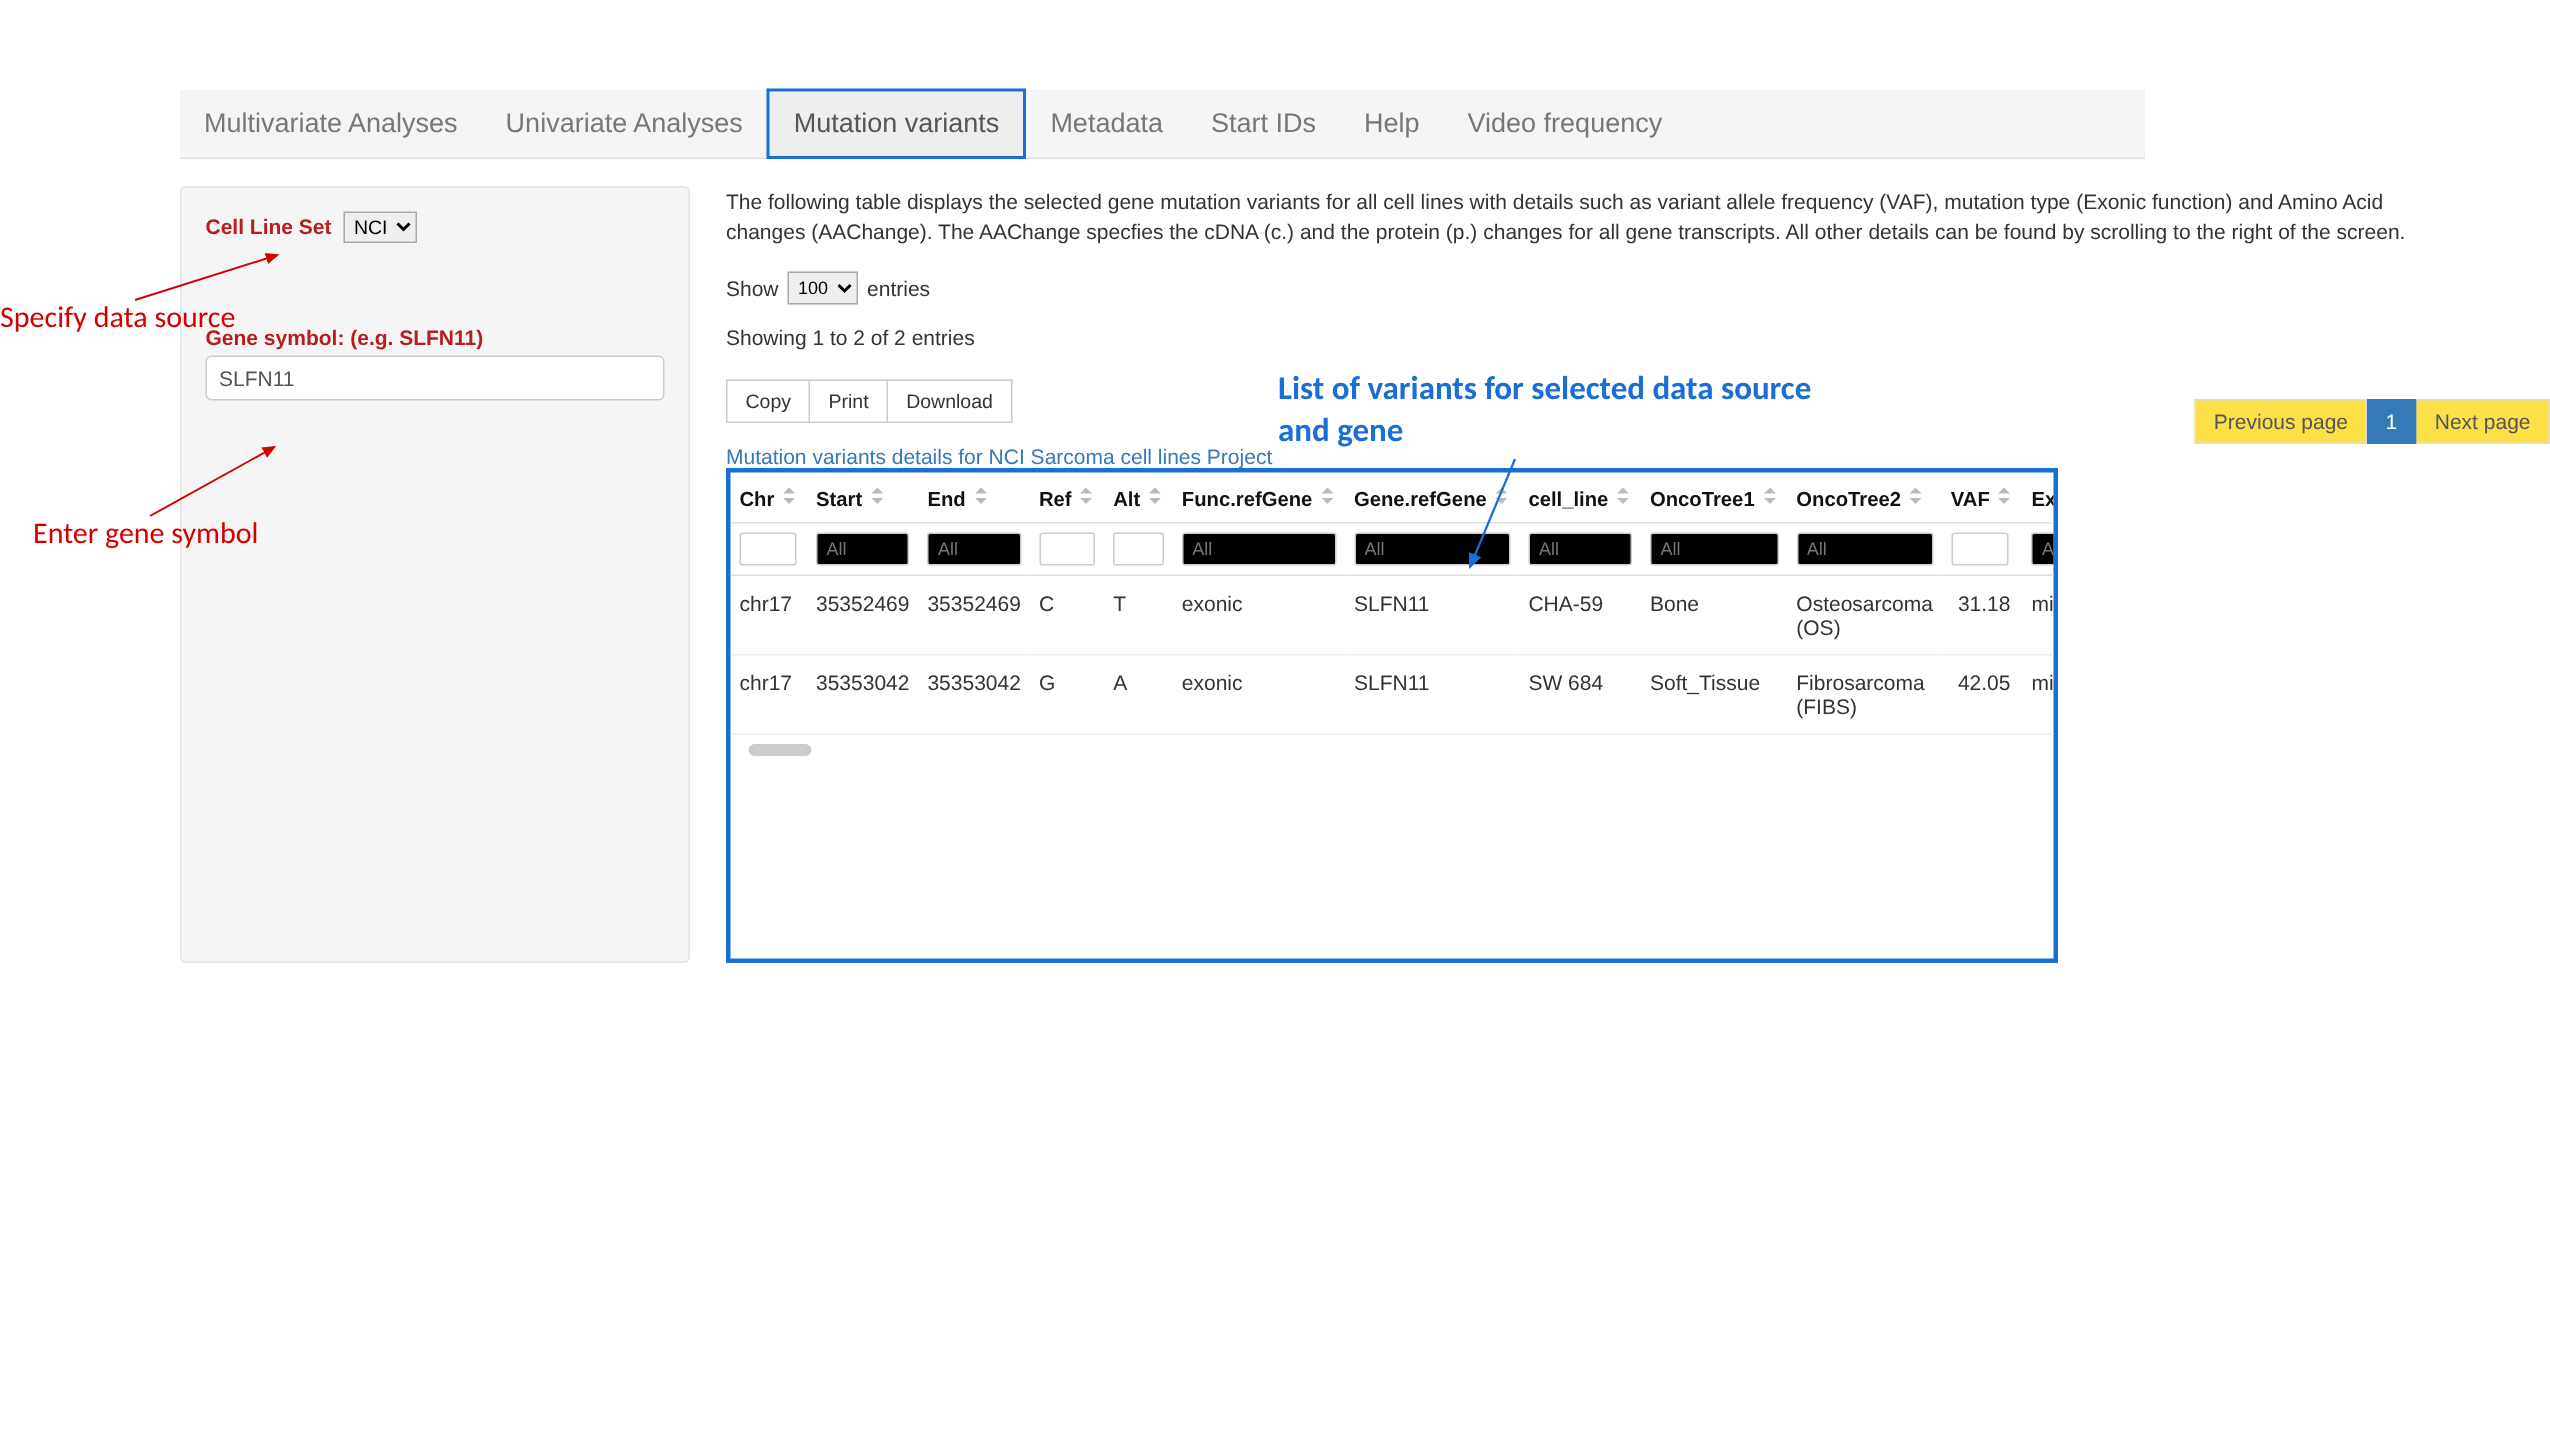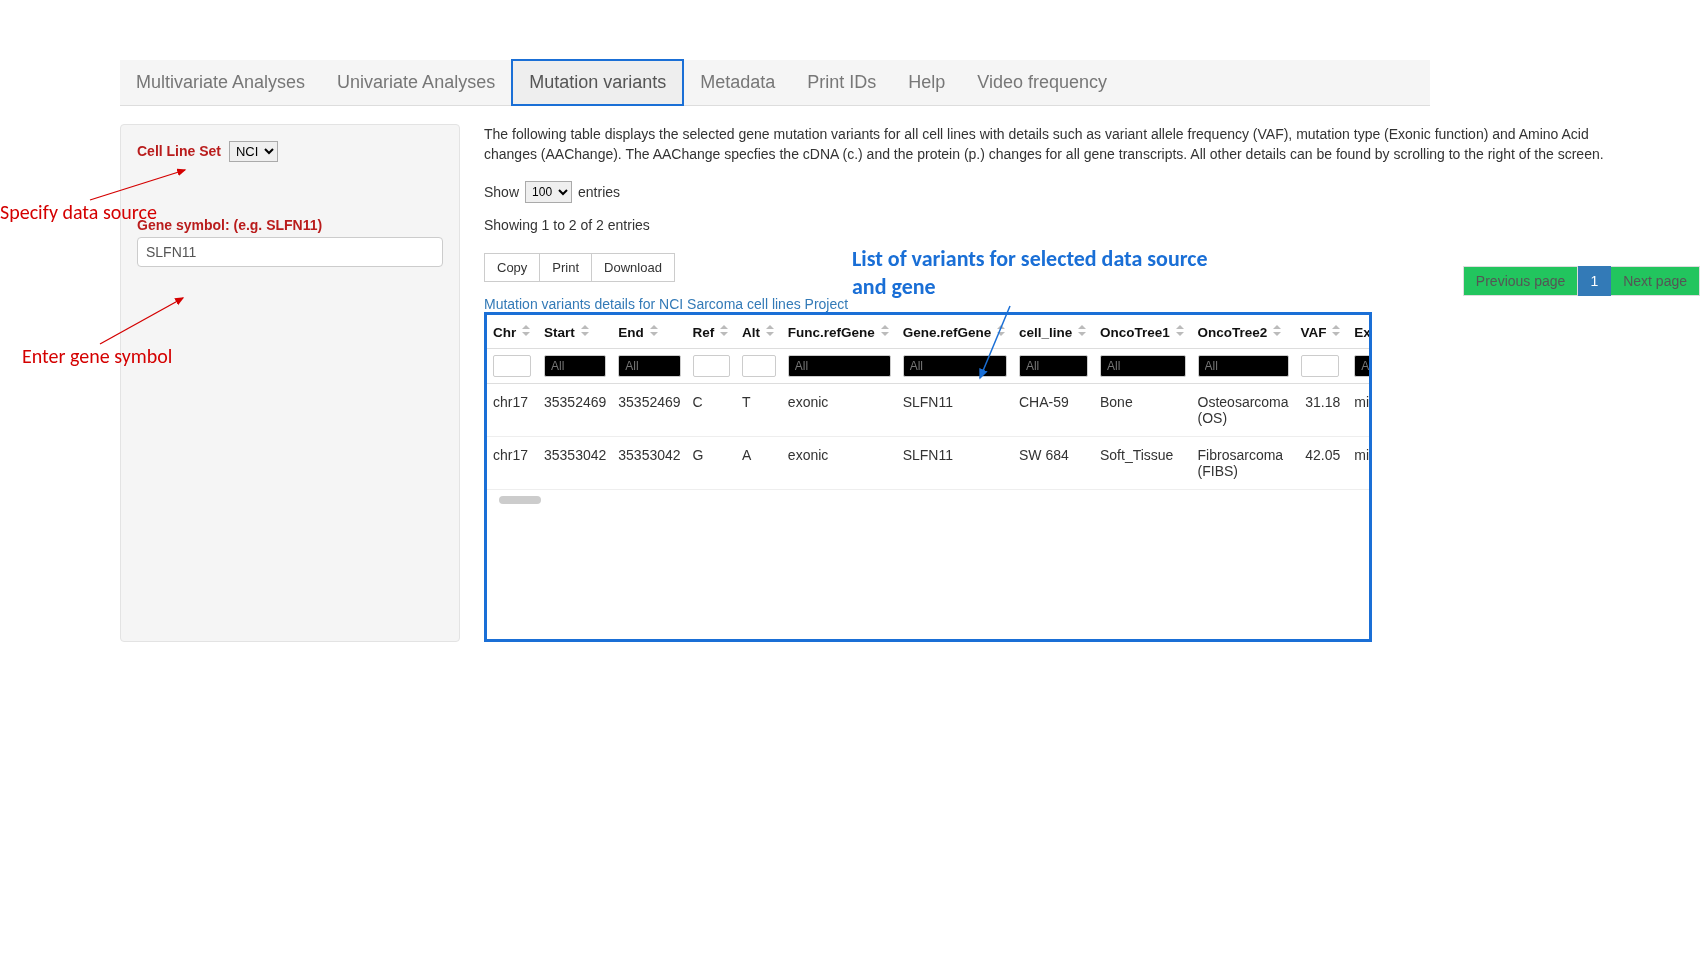--- a/index.html
+++ b/index.html
@@ -121,21 +121,21 @@
     position:absolute;
     right: 0;
     top: 142px;
     display:flex;
   }
   .page-btn {
     border: 1px solid #ddd;
     padding: 6px 12px;
     font-size: 14px;
     color: #555;
-    background: #22c55e;
+    background: #fde047;
     cursor: pointer;
   }
   .page-btn + .page-btn { border-left: none; }
   .page-btn.active {
     background: #337ab7;
     color: #fff;
     border-color: #337ab7;
   }
 
   .action-buttons {
@@ -251,21 +251,21 @@
 </style>
 </head>
 <body>
 
 <div class="nav-wrap">
   <div class="nav-tabs" id="nav-tabs">
       <div class="nav-tab">Multivariate Analyses</div>
       <div class="nav-tab">Univariate Analyses</div>
       <div class="nav-tab active">Mutation variants</div>
       <div class="nav-tab">Metadata</div>
-      <div class="nav-tab">Print IDs</div>
+      <div class="nav-tab">Start IDs</div>
       <div class="nav-tab">Help</div>
       <div class="nav-tab">Video frequency</div>
     </div>
 </div>
 
 <div class="layout">
   <div class="sidebar">
     <div class="form-row">
       <span class="form-label">Cell Line Set</span>
       <select class="form-select">

